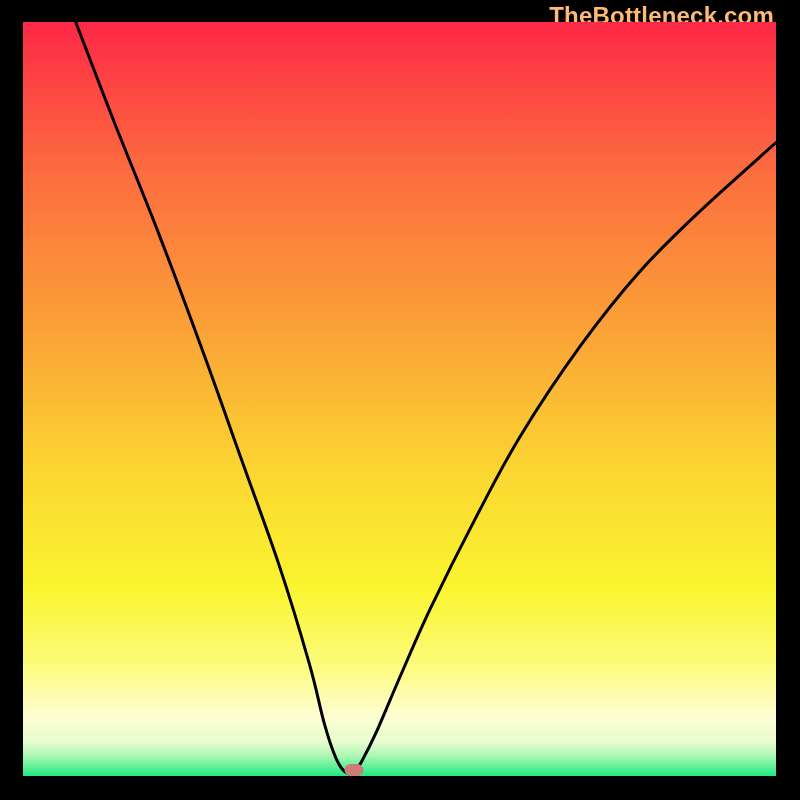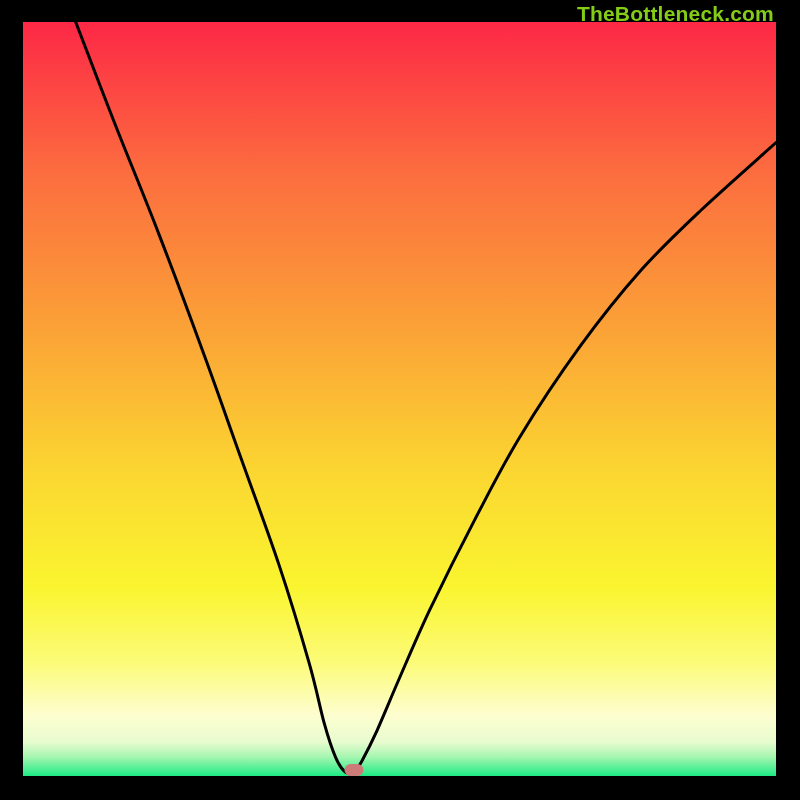--- a/index.html
+++ b/index.html
@@ -39,22 +39,22 @@
     width: 19px;
     height: 12px;
     border-radius: 6px;
     transform: translate(-50%, -50%);
     pointer-events: none;
   }
   .watermark {
     position: absolute;
     top: 2px;
     right: 26px;
-    color: #84cc16;
-    font-size: 21px;
+    color: #fdba74;
+    font-size: 24px;
     font-weight: 600;
     letter-spacing: 0.2px;
     user-select: none;
   }
 </style>
 </head>
 <body>
 
 <div class="watermark">TheBottleneck.com</div>
 

